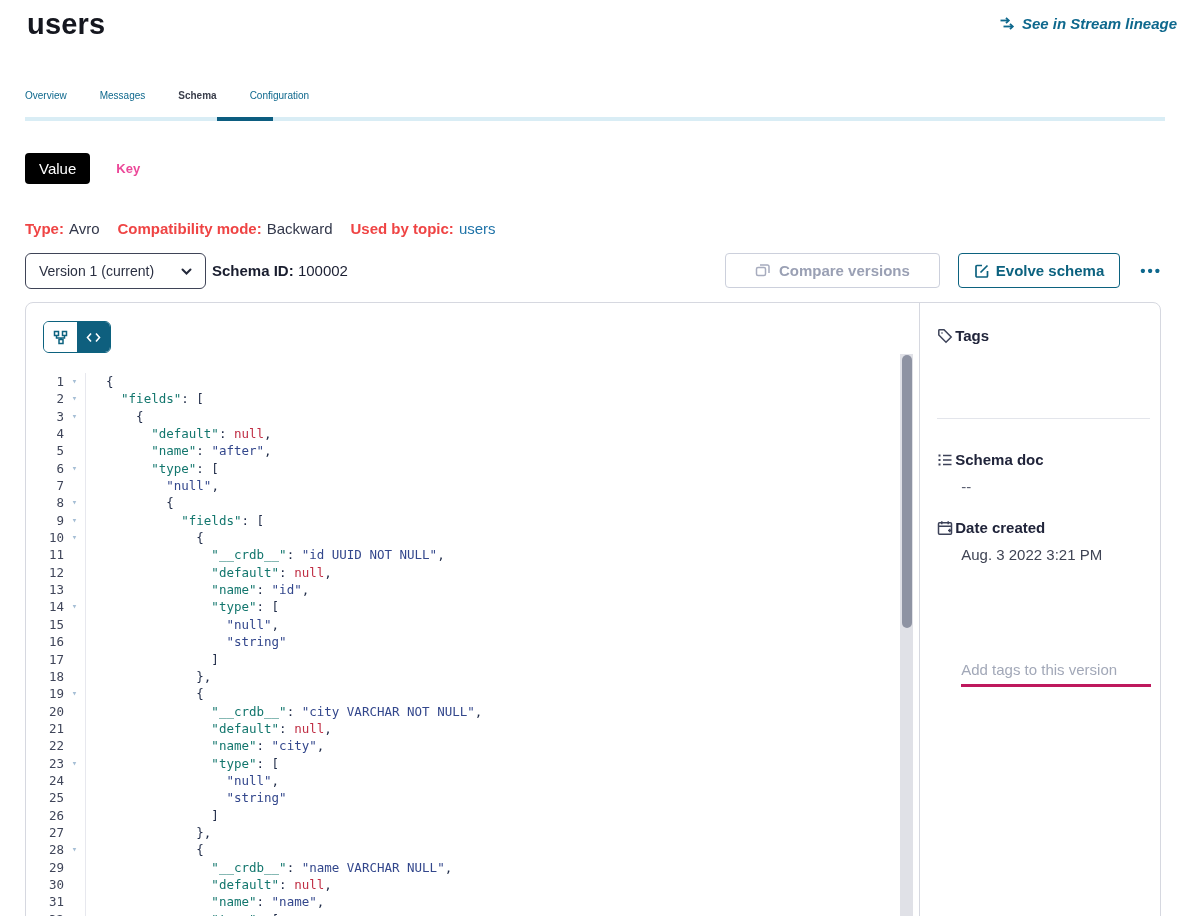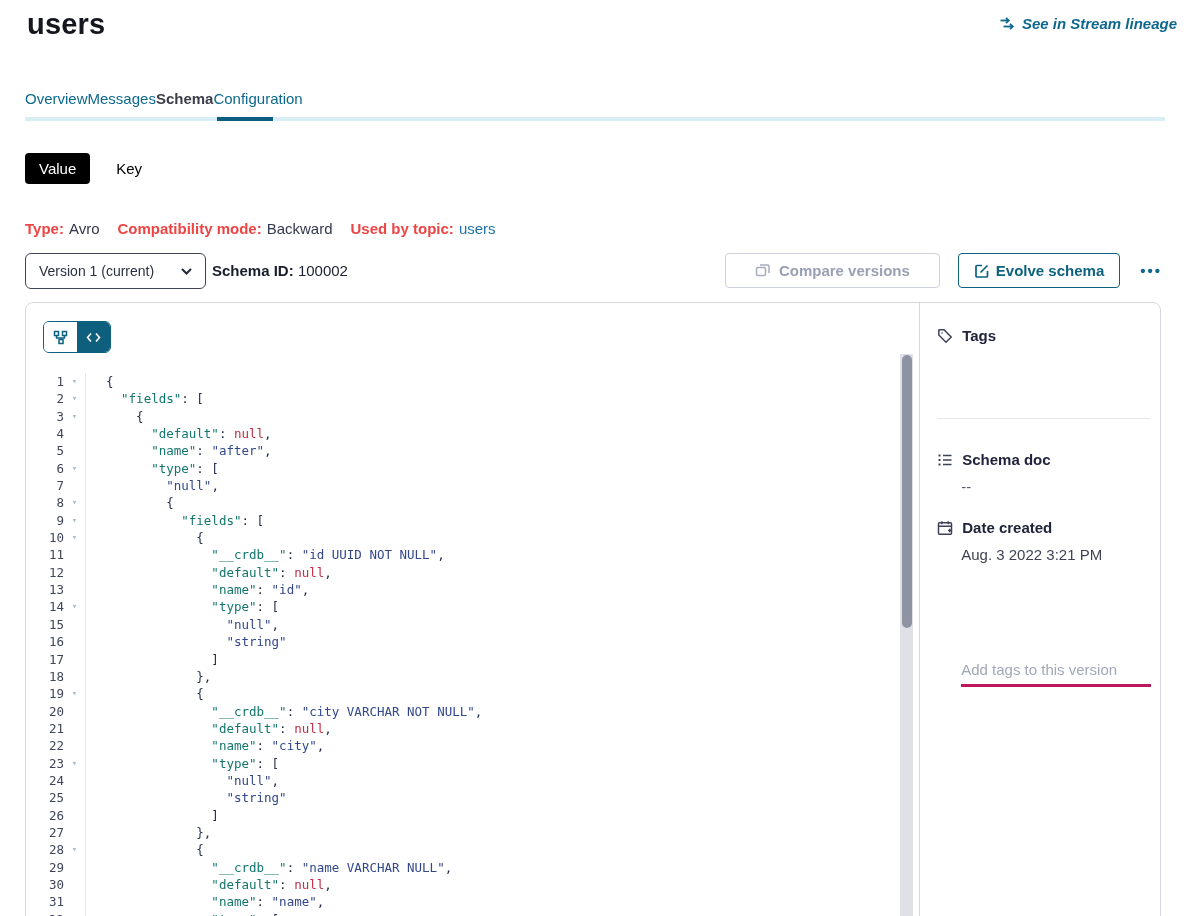--- a/index.html
+++ b/index.html
@@ -6,31 +6,31 @@
   html,body { width:1189px; height:916px; background:#fff; overflow:hidden;
     font-family:"Liberation Sans", sans-serif; color:#1c2033; }
   .page { position:relative; width:1189px; height:916px; }
 
   
   .title { position:absolute; left:27px; top:8px; font-size:29px; font-weight:700; color:#15171f; letter-spacing:.2px; }
   .lineage-link { position:absolute; right:12px; top:15px; display:flex; align-items:center; gap:6px;
     color:#0e688d; font-size:15px; font-weight:600; cursor:pointer;font-style:italic; }
 
   
-  .tabs { position:absolute; left:25px; top:90px; display:flex; font-size:15px; }
+  .tabs { position:absolute; left:25px; top:90px; display:flex; gap:33px; font-size:10px; }
   .tab { color:#0e688d; cursor:pointer; padding-bottom:14px; font-weight:400; }
   .tab.active { color:#3a3e4b; font-weight:600; }
   .tab-track { position:absolute; left:25px; right:24px; top:117px; height:4px; background:#d9edf5; }
   .tab-active-bar { position:absolute; top:117px; height:4px; background:#0c5d80; }
 
   
   .vk { position:absolute; left:25px; top:153px; display:flex; align-items:center; gap:26px; }
   .btn-value { background:#000000; color:#fff; font-size:15px; border:none; border-radius:4px;
     padding:7px 14px; cursor:pointer; }
-  .btn-key { color:#000000; font-size:15px; background:none; border:none; cursor:pointer; }
+  .btn-key { color:#ec4899; font-size:13px; background:none; border:none; cursor:pointer;font-weight:bold; }
 
   
   .meta { position:absolute; left:25px; top:220px; display:flex; gap:18px; font-size:15px; }
   .meta b { color:#ef4444; }
   .meta .mv { margin-left:5px; color:#32374a; }
   .meta .mv.link { color:#1f73a8; cursor:pointer; }
 
   
   .controls { position:absolute; left:25px; top:253px; right:25px; height:36px; }
   .select { position:absolute; left:0; top:0; width:181px; height:36px; border:1px solid #3f4457;
@@ -62,21 +62,21 @@
   .cl .src { padding-left:20px; }
   .tk-k { color:#12766d; }
   .tk-s { color:#33478c; }
   .tk-n { color:#c02f45; }
   .tk-p { color:#1e2a47; }
   .scrollbar { position:absolute; right:6px; top:51px; bottom:0; width:13px; background:#e0e1e7; }
   .thumb { position:absolute; left:1.5px; top:1px; width:10px; height:273px; border-radius:6px; background:#8e93a3; }
 
   
   .sidebar { width:241px; border-left:1px solid #d6d8e0; position:relative; font-size:15px; }
-  .sb-head { display:flex; align-items:center; gap:9px; font-weight:700; color:#20243a; }
+  .sb-head { display:flex; align-items:center; gap:2px; font-weight:700; color:#20243a; }
   .sb-icon { width:16px; height:16px; flex:none; color:#3c4258; }
   .tags-head { position:absolute; left:17px; top:24px; }
   .tags-input { position:absolute; left:41px; top:352px; width:190px; border:none; border-bottom:3px solid #be185d;
     font-size:15px; padding:6px 0; color:#6d28d9; background:transparent; outline:none; top:352px; }
   .tags-input::placeholder { color:#a2a8b8; }
   .sb-divider { position:absolute; left:17px; right:10px; top:115px; height:1px; background:#e3e5eb; }
   .doc-head { position:absolute; left:17px; top:148px; }
   .doc-val { position:absolute; left:41px; top:175px; color:#5c6172; }
   .date-head { position:absolute; left:17px; top:216px; }
   .date-val { position:absolute; left:41px; top:243px; color:#3f4454; }

